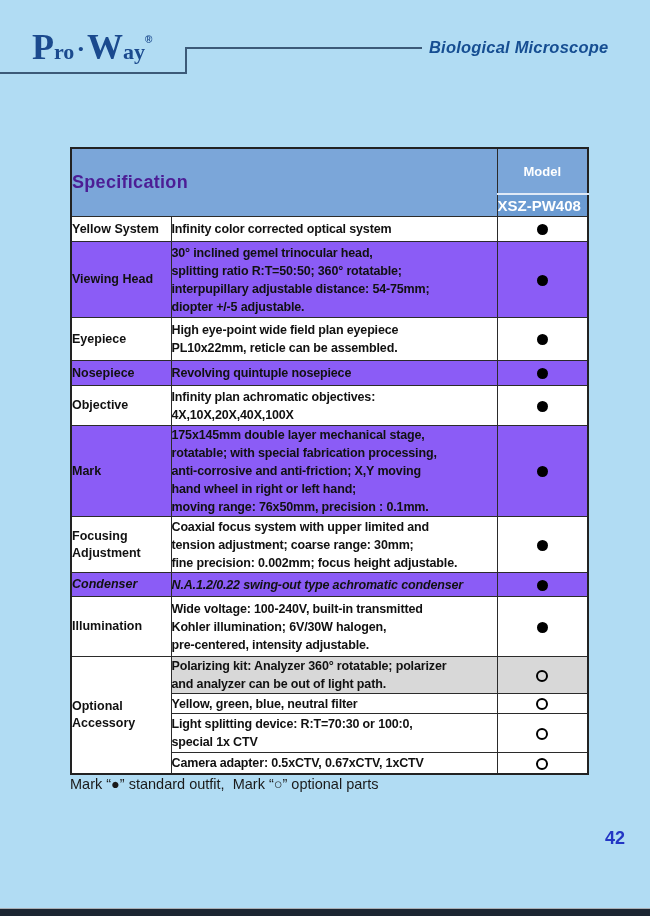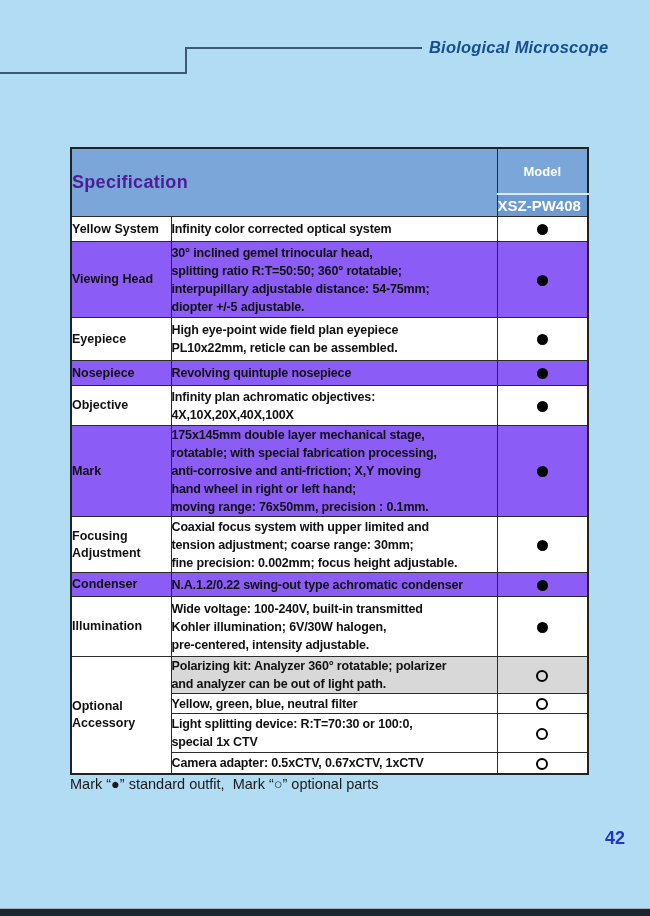--- a/index.html
+++ b/index.html
@@ -117,20 +117,23 @@
 </style>
 </head>
 <body>
 
 <div class="page">
 
   <svg class="header-line-svg" width="650" height="100" viewBox="0 0 650 100">
     <polyline points="0,73 186,73 186,48 422,48" fill="none" stroke="#3c5a78" stroke-width="2"></polyline>
   </svg>
 
+  <div class="brand">
+    <span class="brand-part">Pro</span><span class="brand-dot">·</span><span class="brand-part">Way</span><span class="brand-reg">®</span>
+  </div>
 
   <div class="page-title">Biological Microscope</div>
 
   <table class="spec-table">
     <colgroup>
         <col style="width:100px">
         <col style="width:326px">
         <col style="width:91px">
       </colgroup>
     <tbody>
@@ -182,21 +185,21 @@
         <td class="cell-mark"><span class="mark standard"></span></td>
       </tr>
       <tr class="row-white" style="height:56px;">
         <td class="cell-label">Focusing
 Adjustment</td>
         <td class="cell-desc">Coaxial focus system with upper limited and
 tension adjustment; coarse range: 30mm;
 fine precision: 0.002mm; focus height adjustable.</td>
         <td class="cell-mark"><span class="mark standard"></span></td>
       </tr>
-      <tr class="row-gray" style="height:24px;">
+      <tr class="row-gray" style="height:24px;font-style:italic;">
         <td class="cell-label">Condenser</td>
         <td class="cell-desc">N.A.1.2/0.22 swing-out type achromatic condenser</td>
         <td class="cell-mark"><span class="mark standard"></span></td>
       </tr>
       <tr class="row-white" style="height:60px;">
         <td class="cell-label">Illumination</td>
         <td class="cell-desc">Wide voltage: 100-240V, built-in transmitted
 Kohler illumination; 6V/30W halogen,
 pre-centered, intensity adjustable.</td>
         <td class="cell-mark"><span class="mark standard"></span></td>

